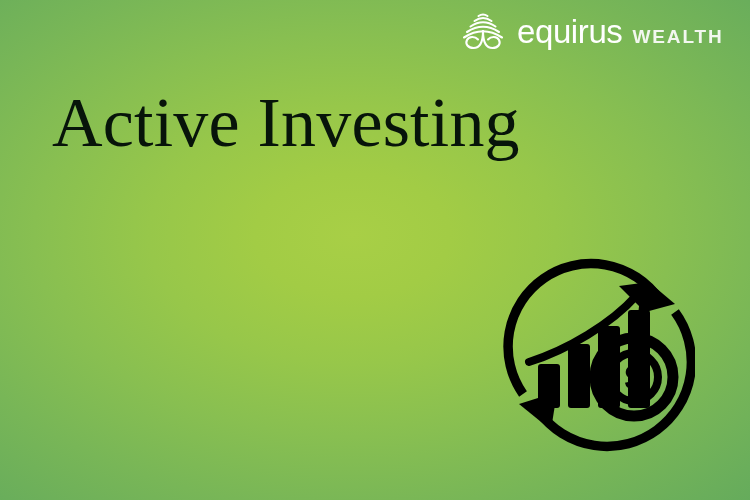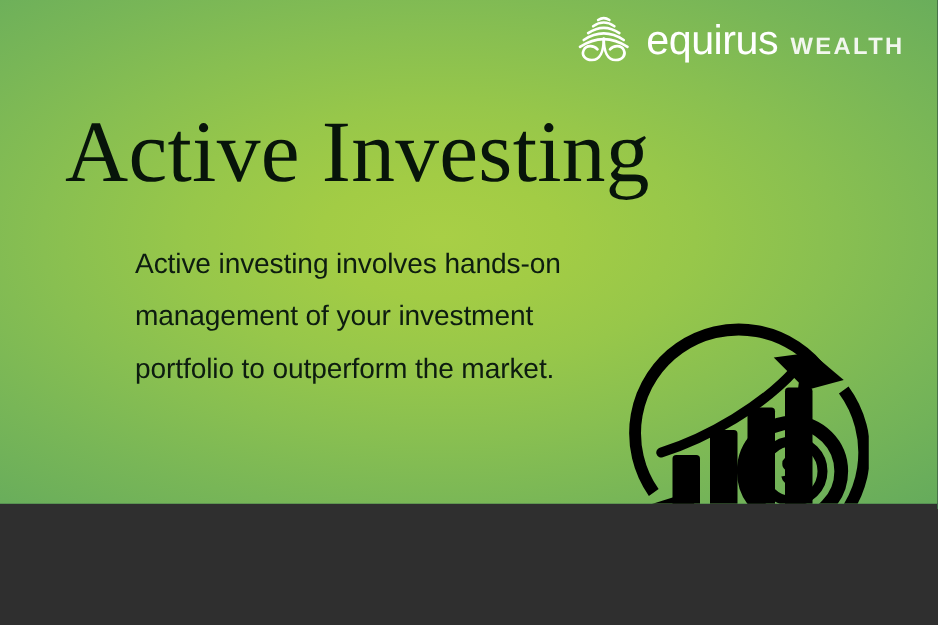--- a/index.html
+++ b/index.html
@@ -4,21 +4,21 @@
 <title>Active Investing — Equirus Wealth</title>
 <style>
   html, body {
     margin: 0;
     padding: 0;
     background: #2f2f2f;
   }
   .slide {
     position: relative;
     width: 750px;
-    height: 403px;
+    height: 500px;
     overflow: hidden;
     font-family: "Liberation Sans", sans-serif;
     background-color: #4f9e5e;
     background-image:
       radial-gradient(118% 112% at 47% 47%,
         #a8cf46 0%,
         #a2cc45 11%,
         #97c74a 23%,
         #88bf51 36%,
         #78b657 49%,
@@ -127,25 +127,20 @@
       </svg>
     </span>
     <span class="brand-words">
       <span class="brand-primary">equirus</span>
       <span class="brand-secondary">WEALTH</span>
     </span>
   </div>
 
   <h1 class="headline">Active Investing</h1>
 
-  <p class="body-copy">
-    <span class="line">Active investing involves hands-on</span>
-    <span class="line">management of your investment</span>
-    <span class="line">portfolio to outperform the market.</span>
-  </p>
 
   <div class="icon-art">
     <svg viewBox="0 0 200 200" aria-hidden="true">
 
       <g>
         <path d="M28 142
                  A82 82 0 0 1 164 47" fill="none" stroke="#000" stroke-width="9.5" stroke-linecap="butt"></path>
         <polygon points="148,25 180,52 143,62" fill="#000"></polygon>
       </g>
 

